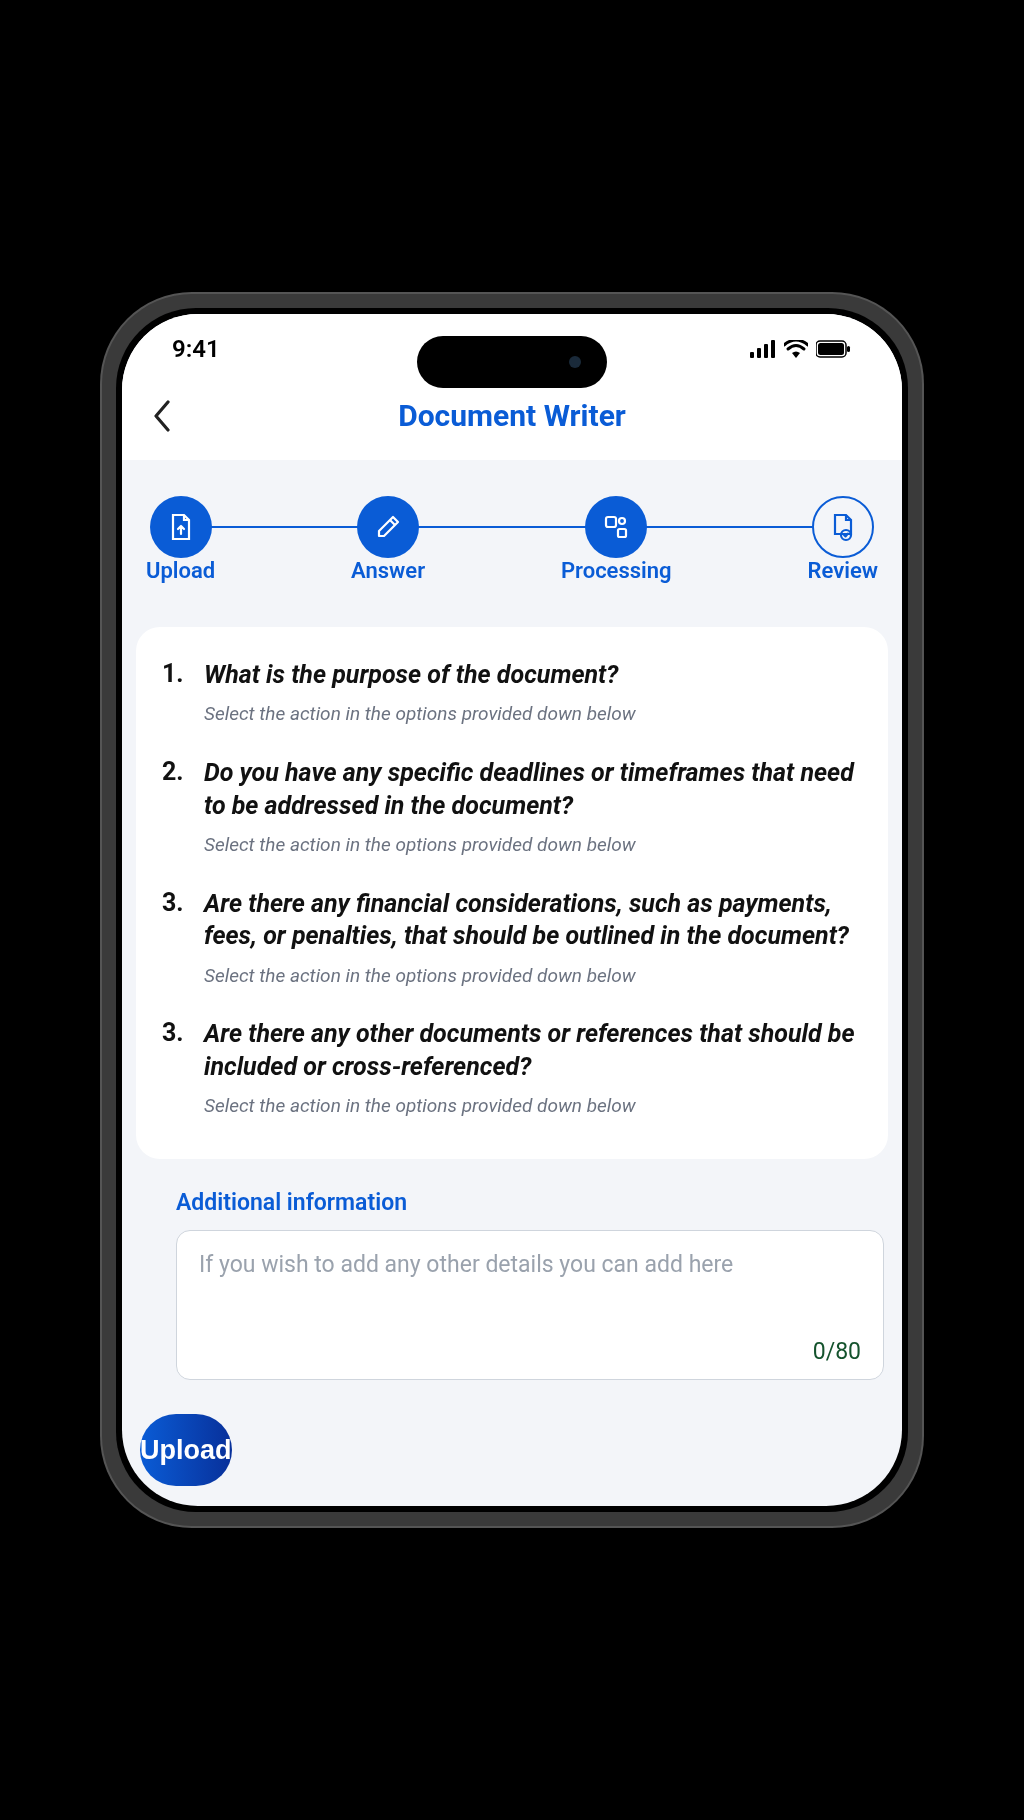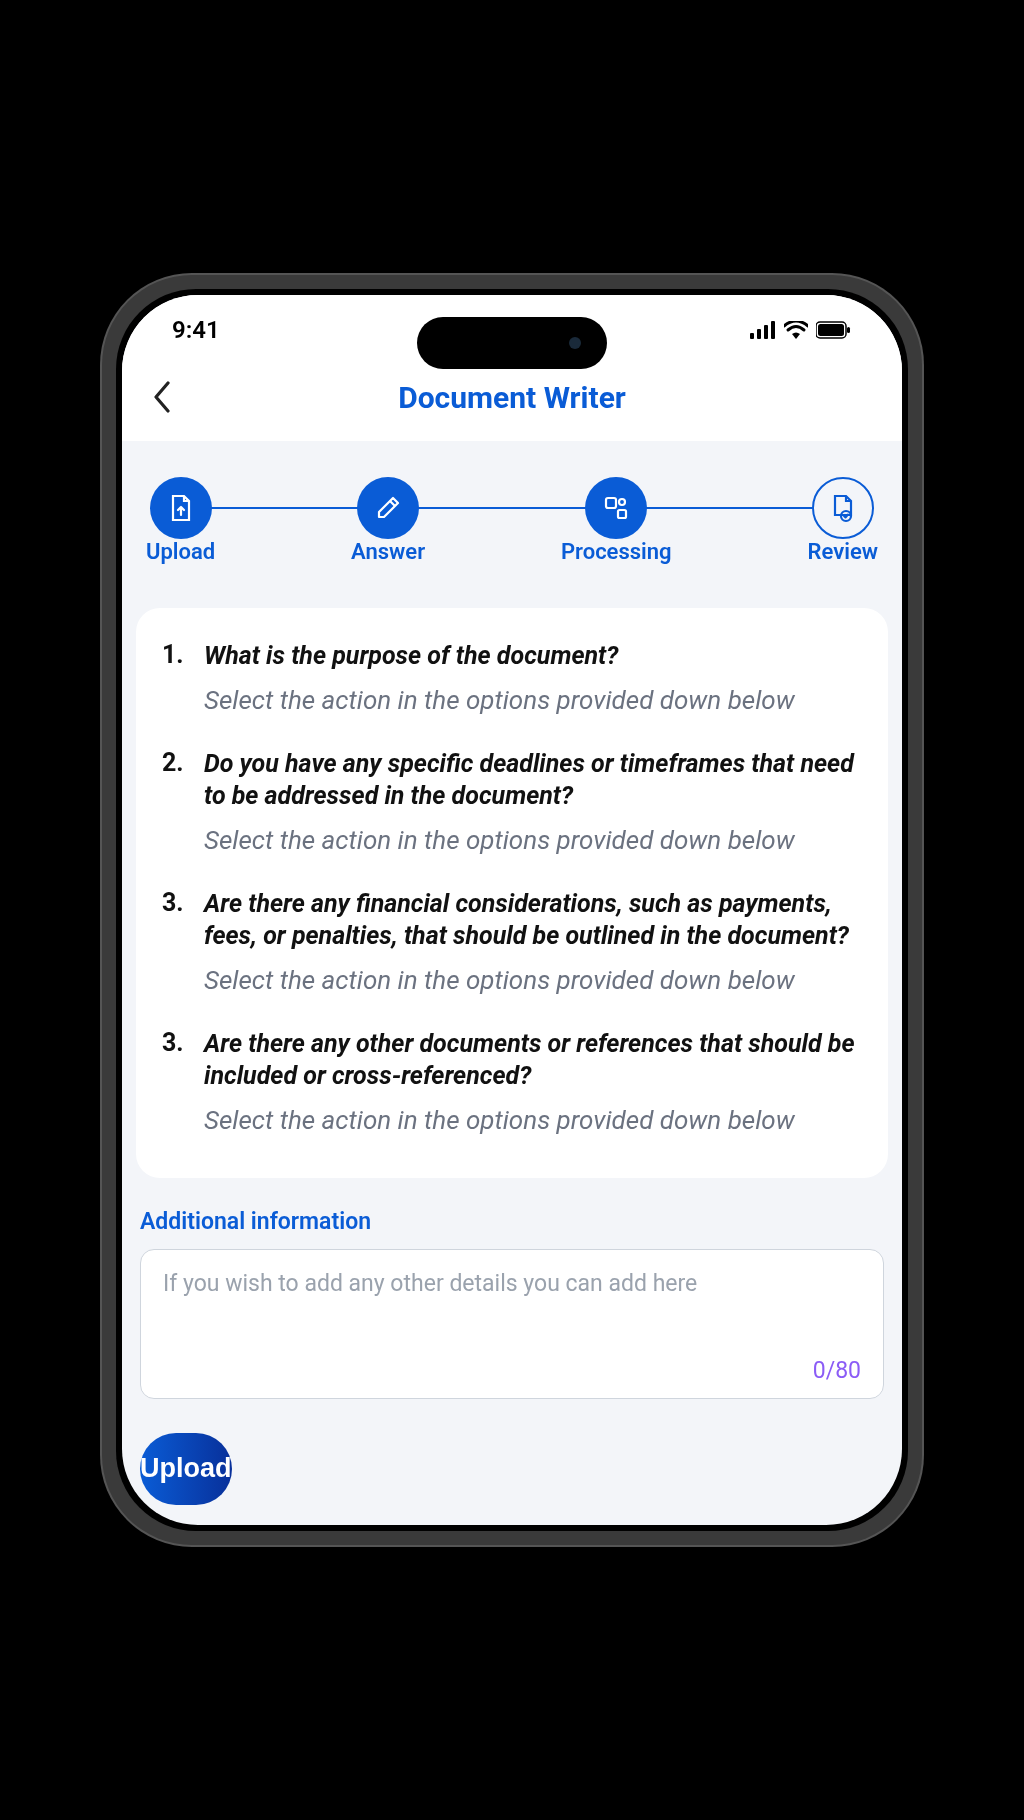--- a/index.html
+++ b/index.html
@@ -137,25 +137,25 @@
 }
 .q-body{ flex:1;font-style:italic; }
 .q-title{
   font-size:25px;
   font-weight:700;
   color:#111;
   line-height:1.3;
   margin-bottom:10px;
 }
 .q-sub{
-  font-size:26px;
+  font-size:19px;
   color:#6b7280;
   line-height:1.35;
 }
-.add-info-section{ padding:0 18px 24px; }
+.add-info-section{ padding:0 18px 24px;margin-left:36px; }
 .add-title{
   color:#0a5cd6;
   font-size:23px;
   font-weight:600;
   margin-bottom:14px;
 }
 .textarea-wrap{
   background:#fff;
   border:1.5px solid #cfd5dd;
   border-radius:14px;
@@ -170,21 +170,21 @@
   outline:none;
   resize:none;
   font-size:23px;
   color:#333;
   font-family:inherit;
   background:transparent;
 }
 .textarea::placeholder{ color:#9aa2ad; }
 .counter{
   align-self:flex-end;
-  color:#8b5cf6;
+  color:#14532d;
   font-size:23px;
   margin-top:8px;
 }
 .submit-btn{
   margin:10px 18px 20px;
   background:linear-gradient(90deg,#0a5cd6 0%,#08309a 100%);
   color:#fff;
   font-size:27px;
   font-weight:700;
   border:none;

